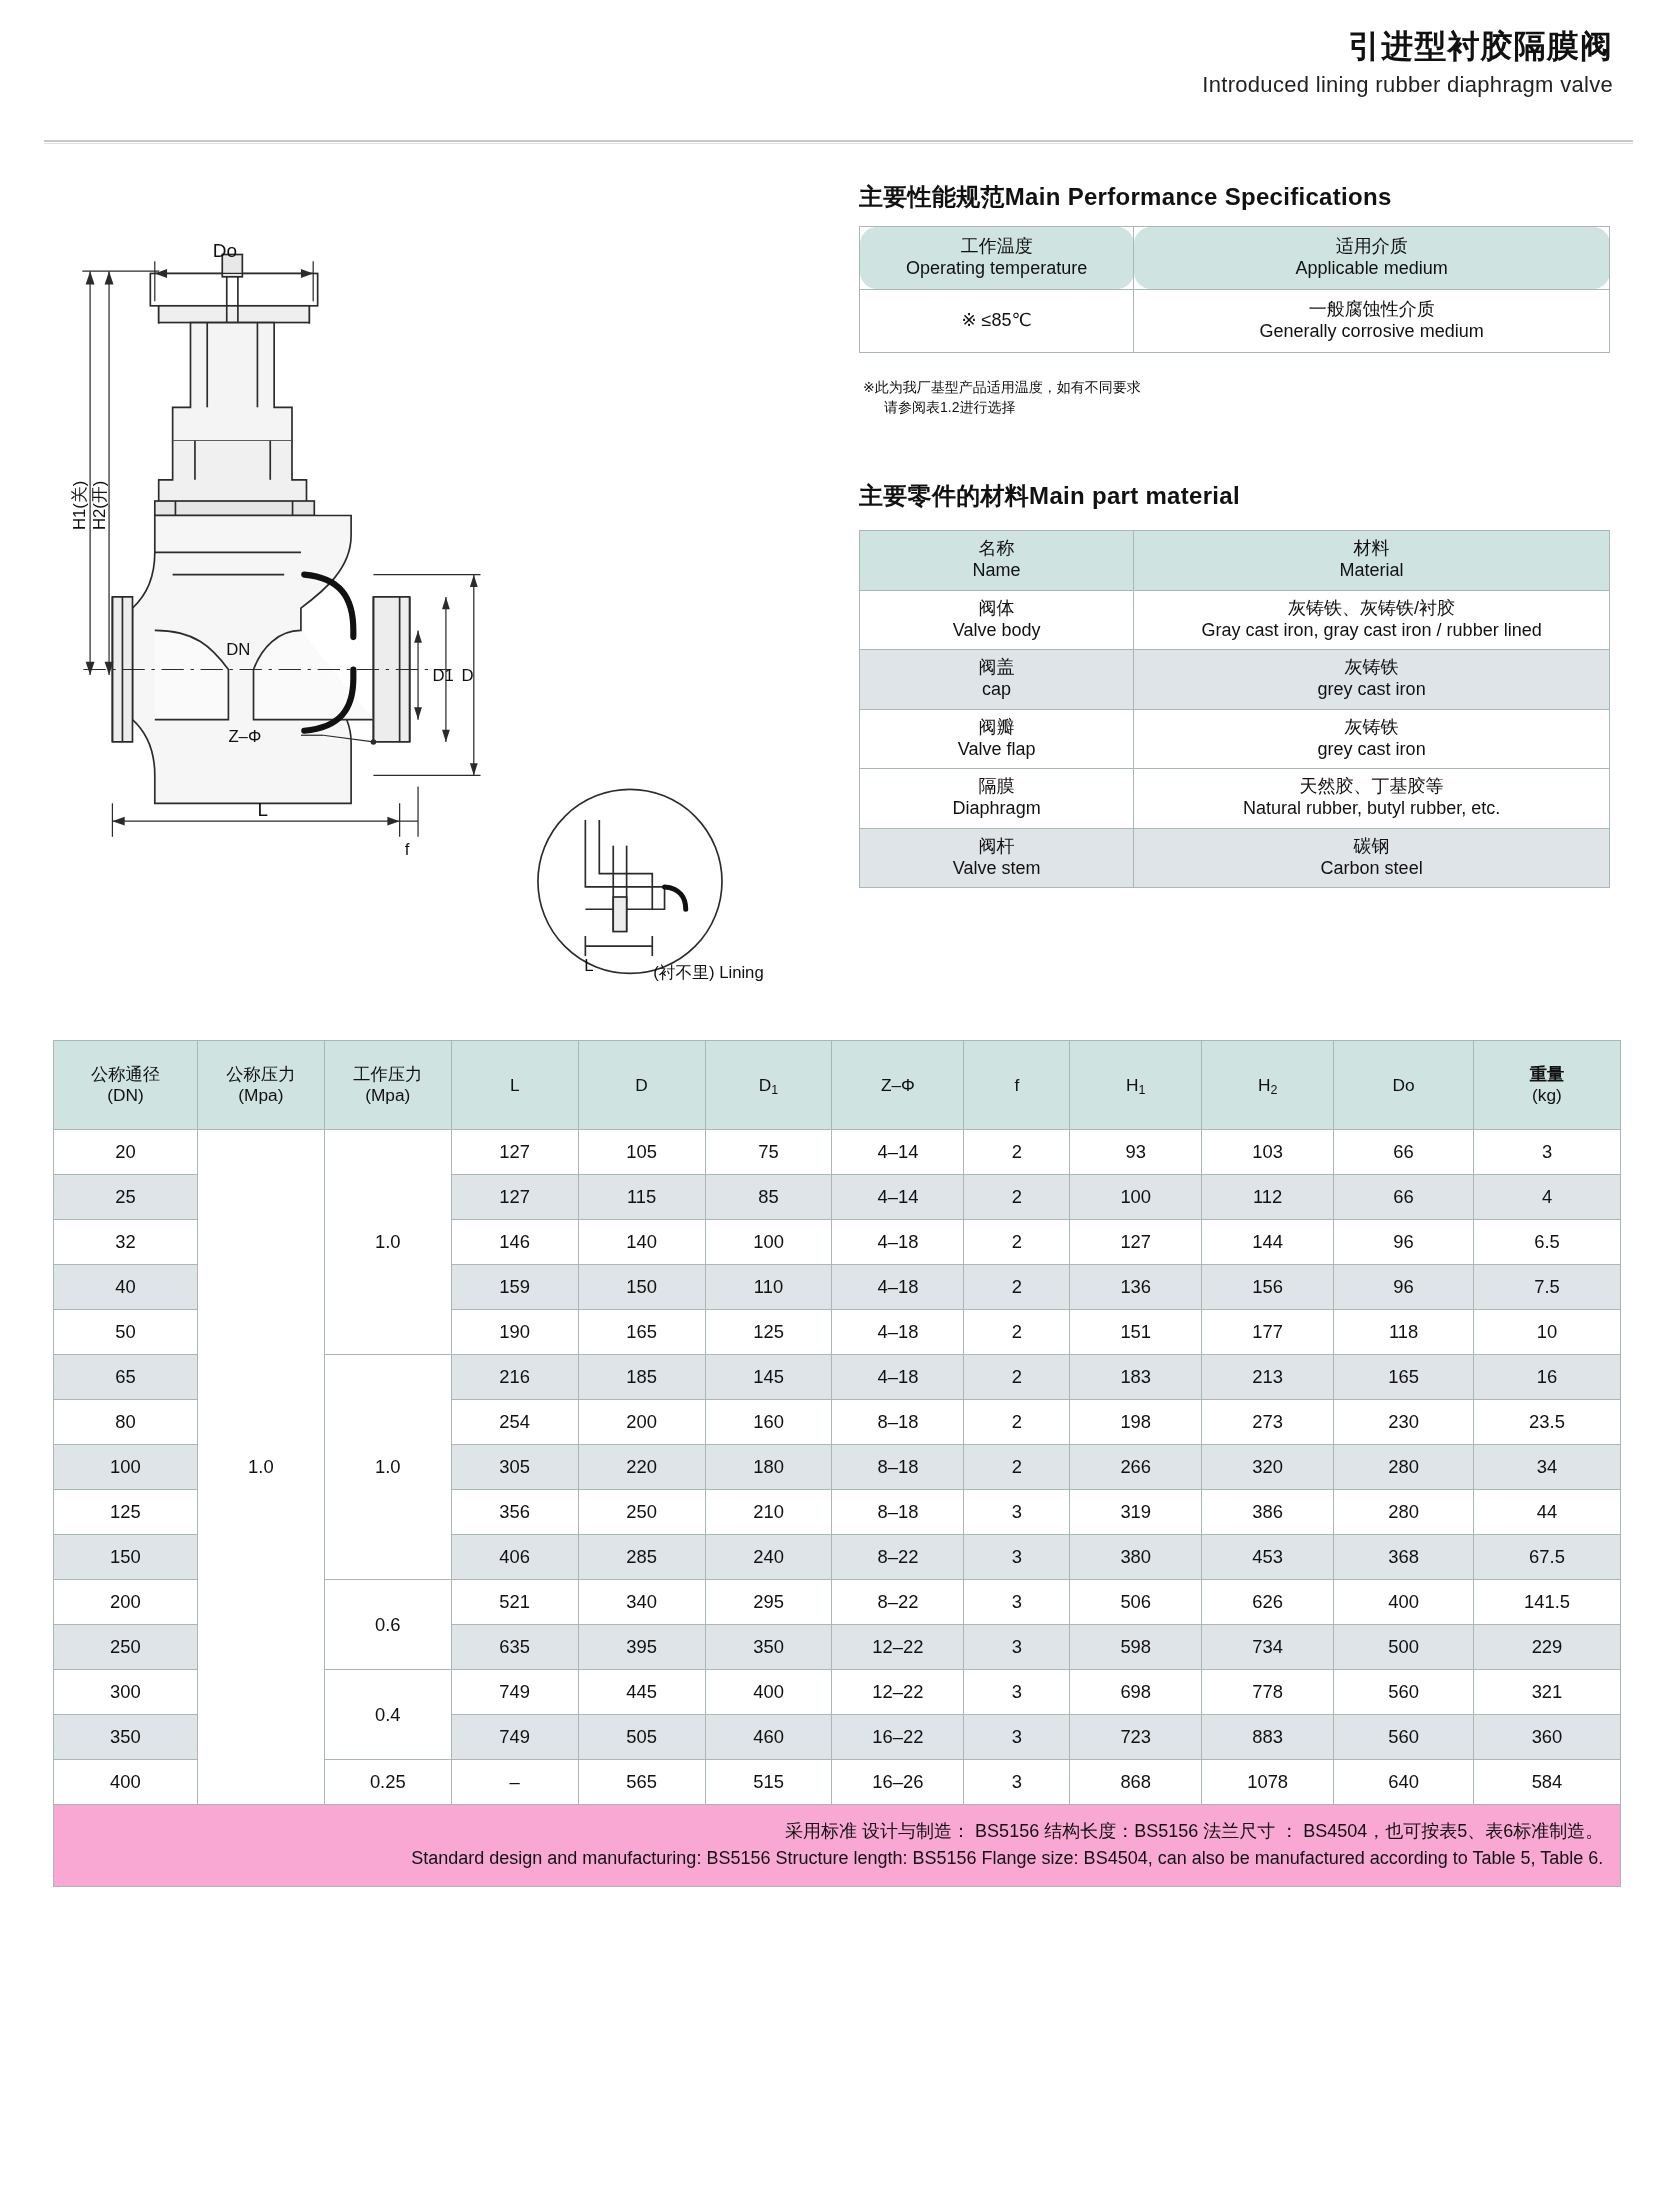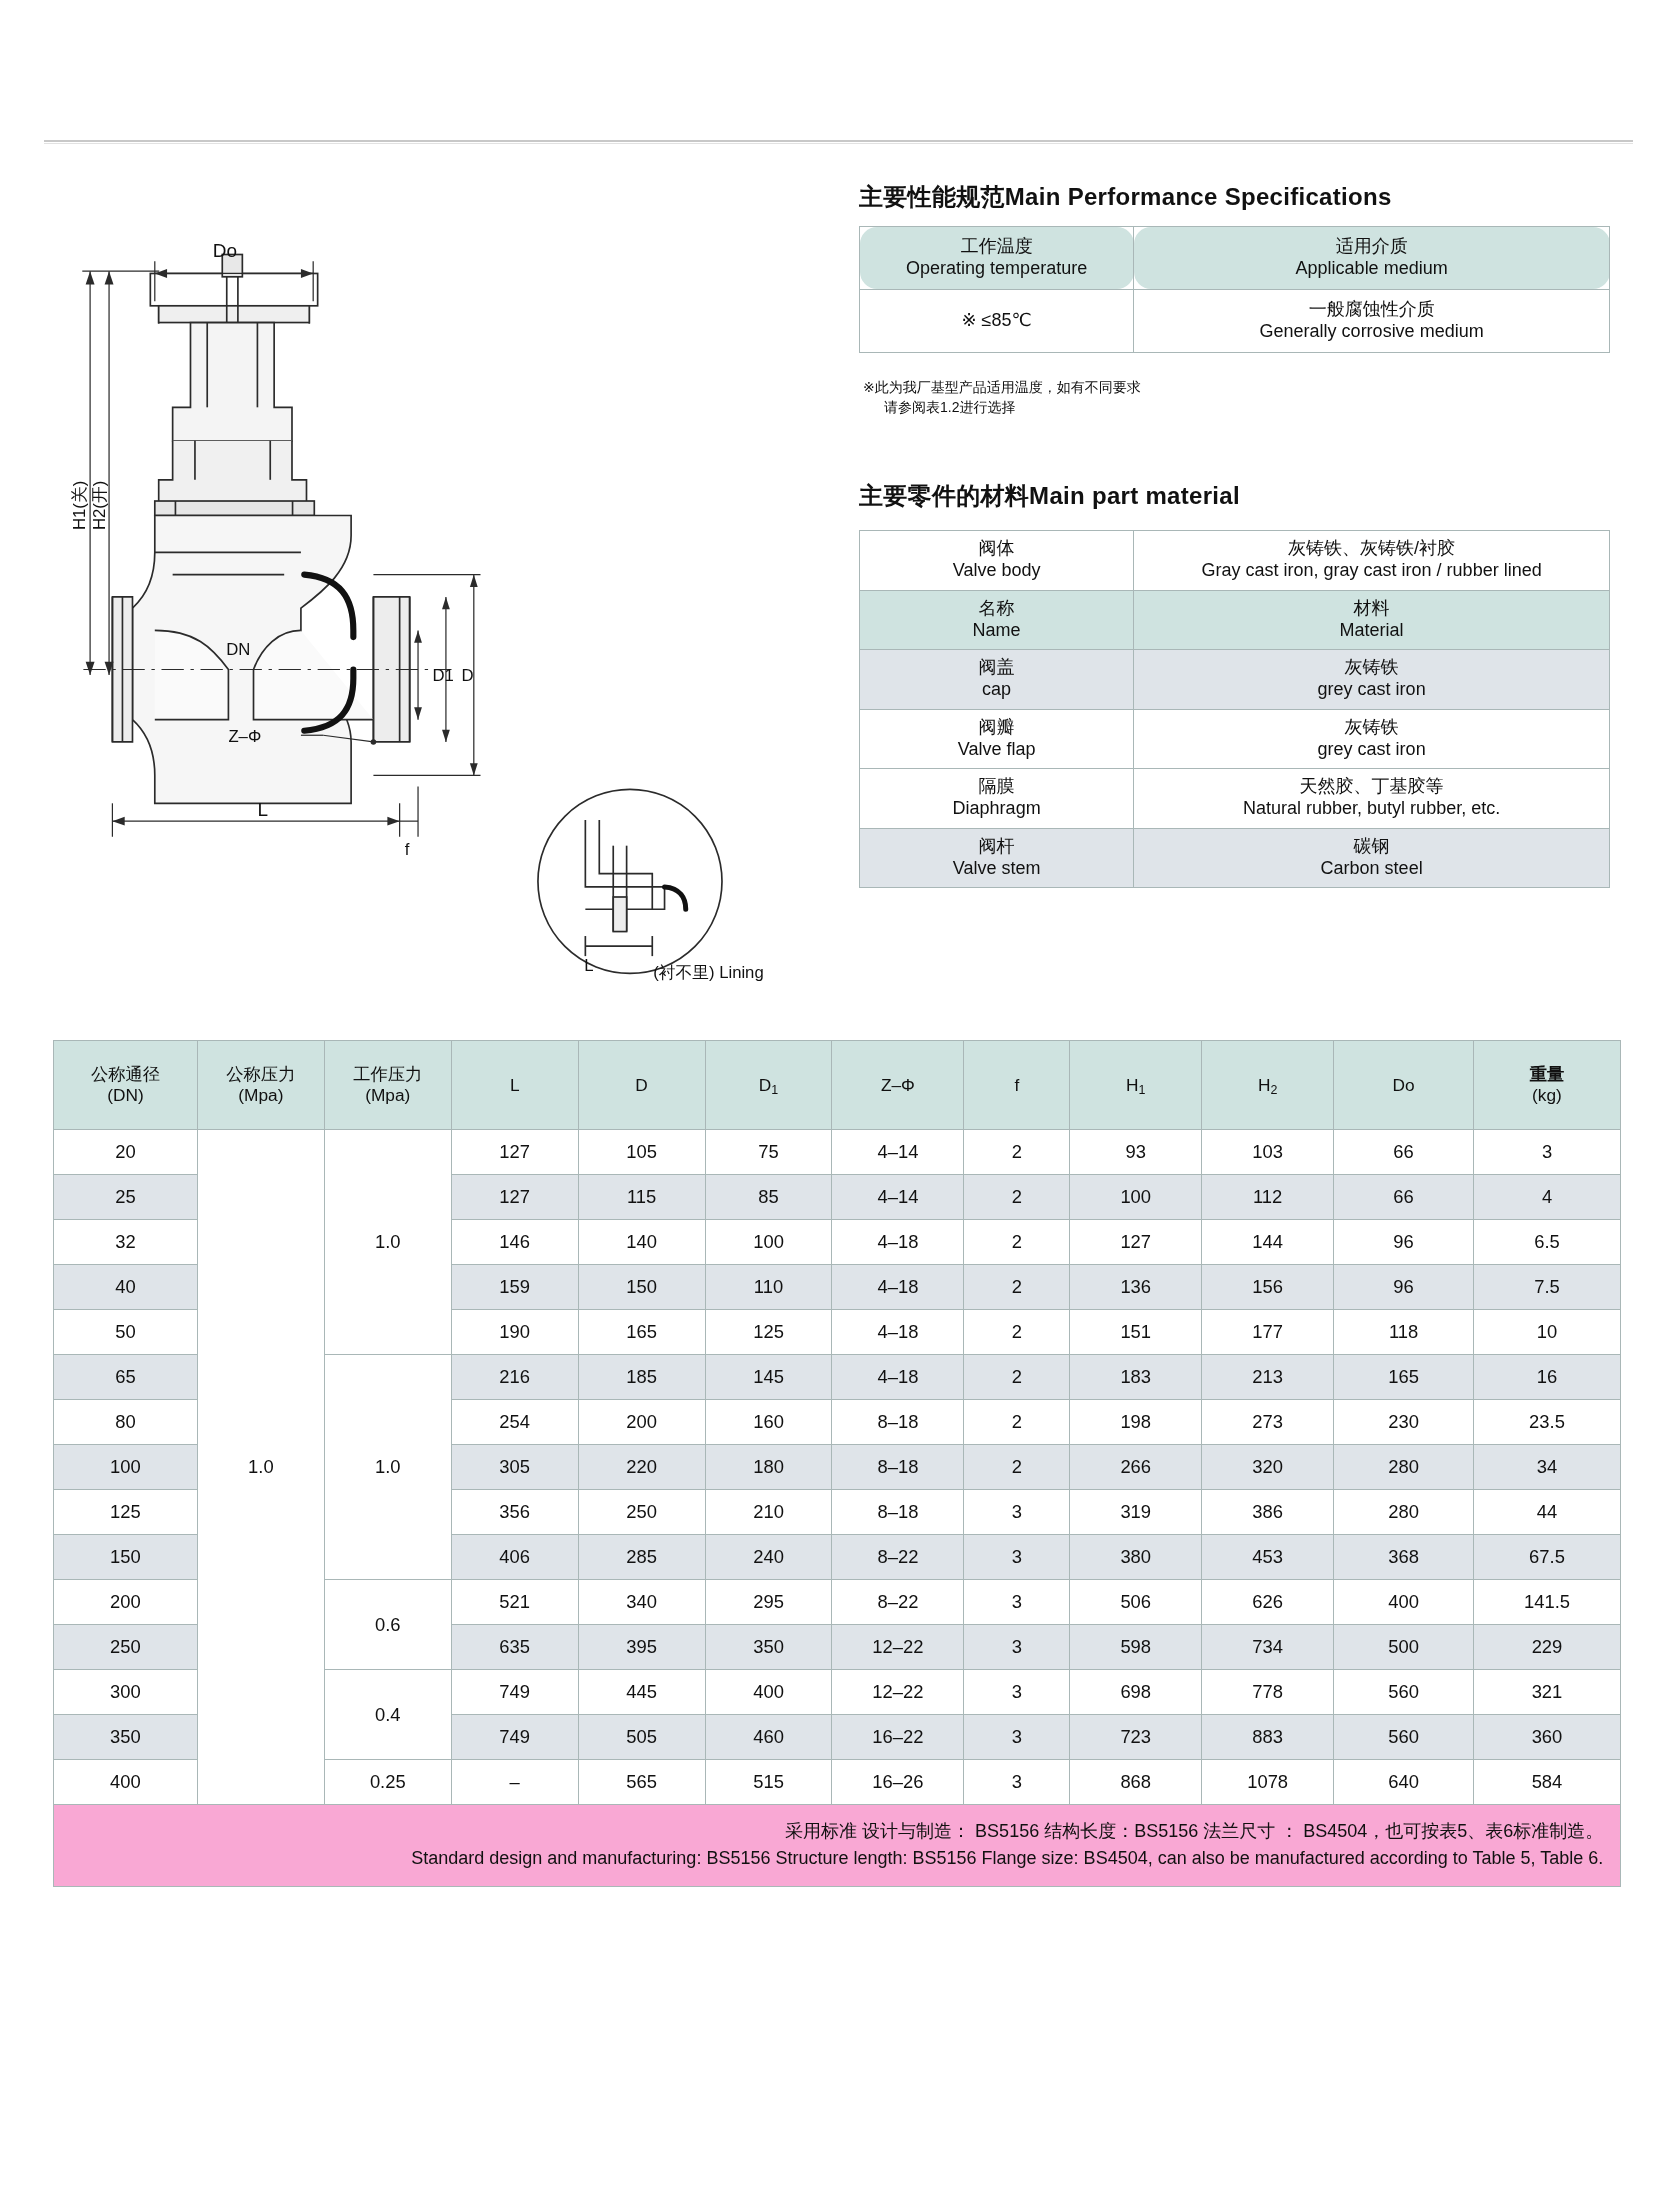--- a/index.html
+++ b/index.html
@@ -80,20 +80,24 @@
   }
   #dims-table .note-cell .ln1{text-indent:84px;}
   .sub{font-size:.72em;vertical-align:baseline;position:relative;top:.25em;}
 </style>
 </head>
 <body>
 
 <div class="page">
 
   <div class="header">
+    <div class="header-titles">
+      <div class="header-cn">引进型衬胶隔膜阀</div>
+      <div class="header-en">Introduced lining rubber diaphragm valve</div>
+    </div>
     <div class="header-rule"></div>
     <div class="header-rule2"></div>
   </div>
 
   <div class="drawing">
     <svg width="781" height="831" viewBox="0 0 1400 1490" xmlns="http://www.w3.org/2000/svg">
       <g fill="none" stroke="#2b2b2b" stroke-width="3">
 
         <rect x="160" y="60" width="300" height="58"></rect>
         <line x1="175" y1="118" x2="175" y2="150"></line>
@@ -257,37 +261,37 @@
   <div id="perf-note">
     <div>※此为我厂基型产品适用温度，如有不同要求</div>
     <div class="l2">请参阅表1.2进行选择</div>
   </div>
 
   <div class="sec-title" id="mat-title">主要零件的材料Main part material</div>
 
   <table class="grid" id="mat-table">
     <tbody>
         <tr>
-      <td>
-        <span class="cn">阀体</span>
-        <span class="en">Valve body</span>
-      </td>
-      <td>
-        <span class="cn">灰铸铁、灰铸铁/衬胶</span>
-        <span class="en">Gray cast iron, gray cast iron / rubber lined</span>
-      </td>
-    </tr>
-    <tr>
       <td class="hdr c1">
         <span class="cn">名称</span>
         <span class="en">Name</span>
       </td>
       <td class="hdr c2">
         <span class="cn">材料</span>
         <span class="en">Material</span>
+      </td>
+    </tr>
+    <tr>
+      <td>
+        <span class="cn">阀体</span>
+        <span class="en">Valve body</span>
+      </td>
+      <td>
+        <span class="cn">灰铸铁、灰铸铁/衬胶</span>
+        <span class="en">Gray cast iron, gray cast iron / rubber lined</span>
       </td>
     </tr>
     <tr class="alt">
       <td>
         <span class="cn">阀盖</span>
         <span class="en">cap</span>
       </td>
       <td>
         <span class="cn">灰铸铁</span>
         <span class="en">grey cast iron</span>

